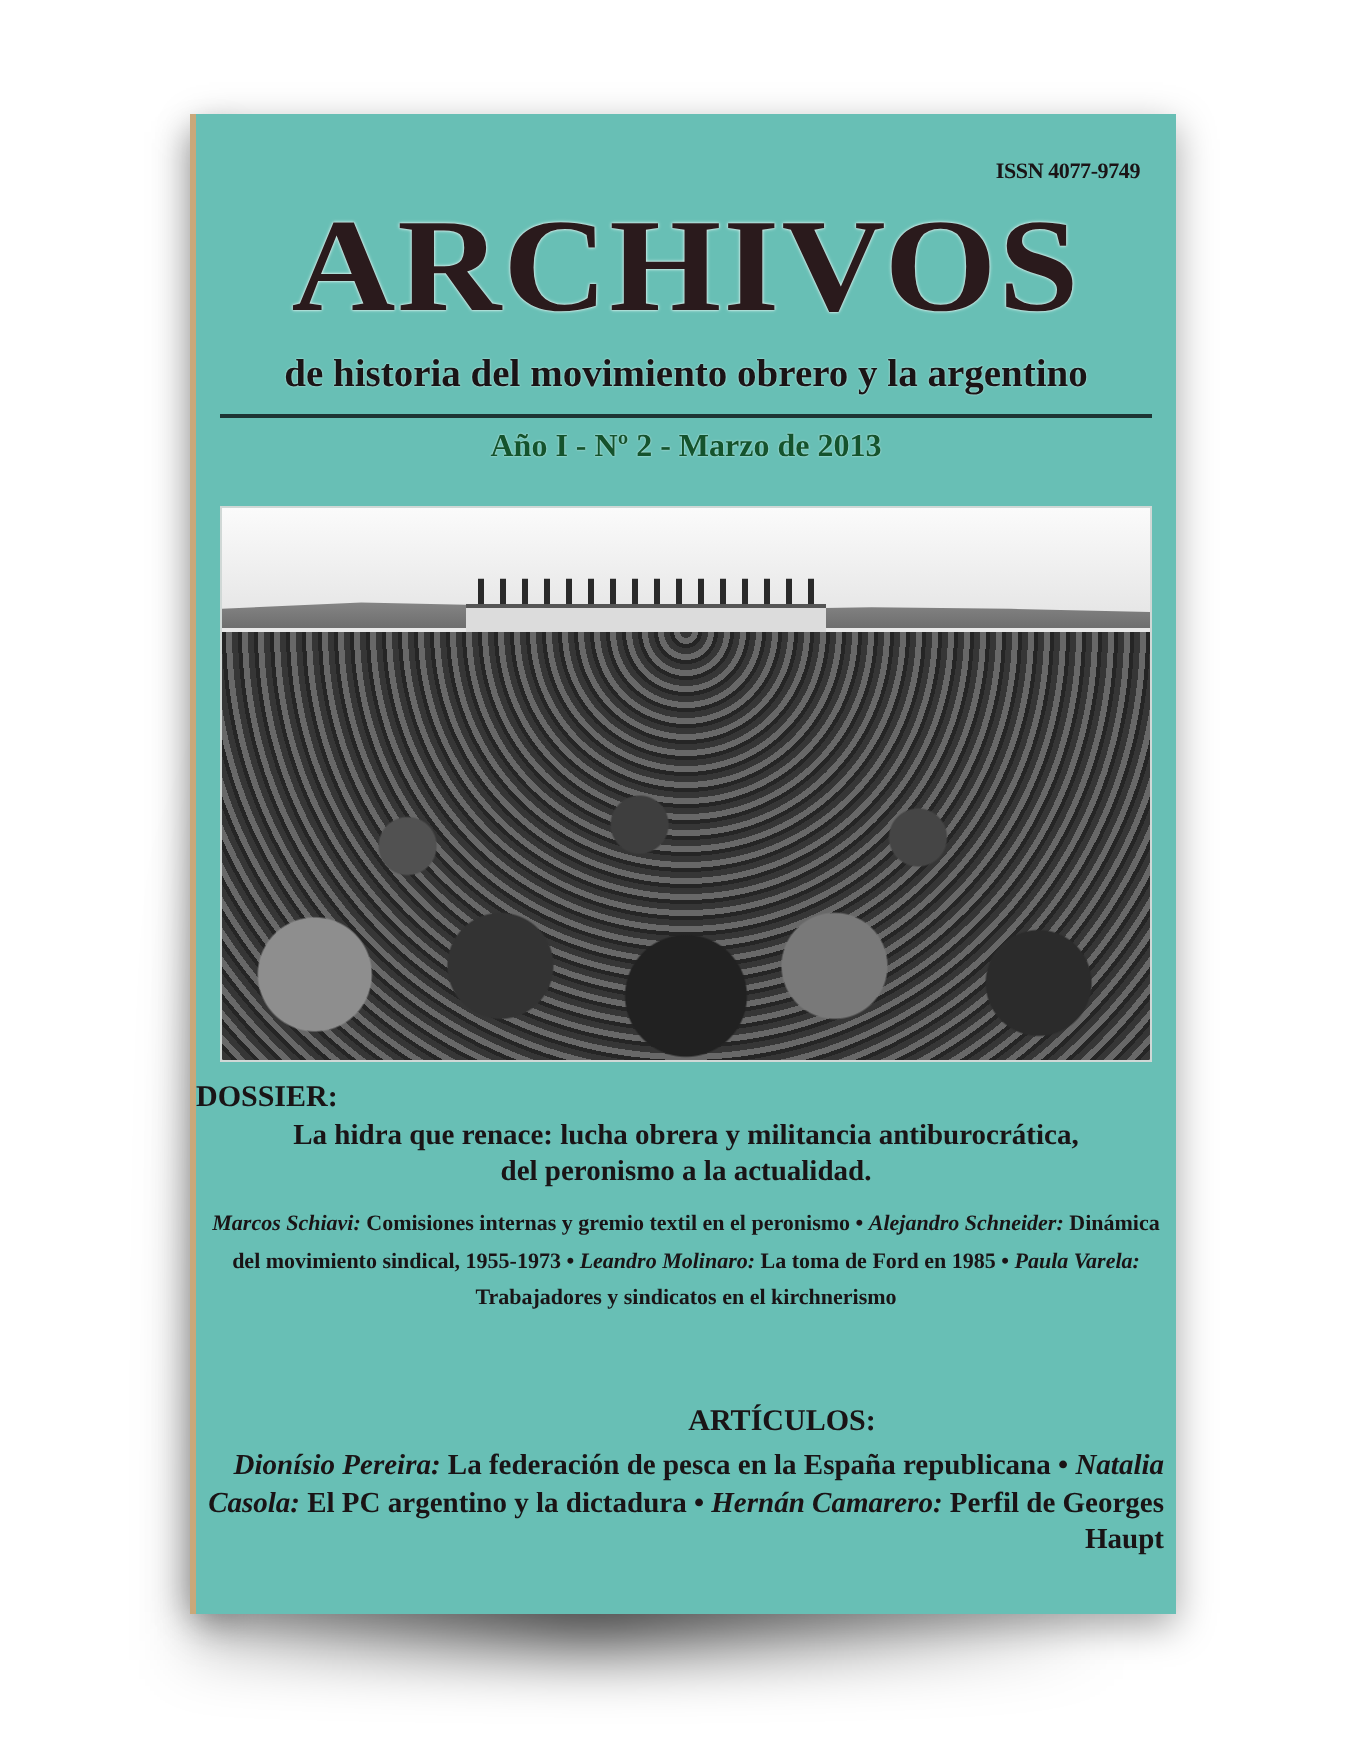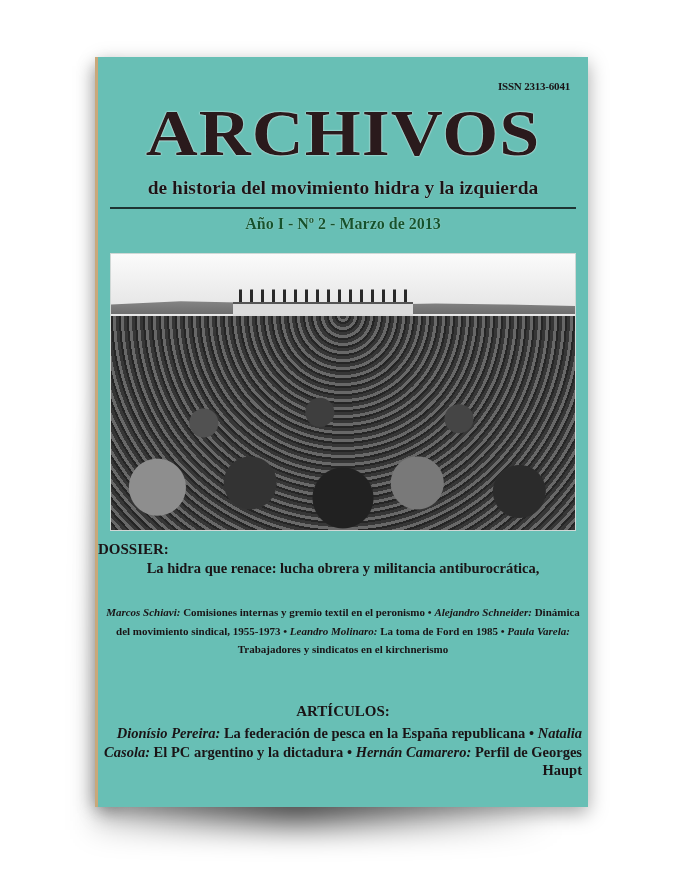--- a/index.html
+++ b/index.html
@@ -96,52 +96,53 @@
     .dossier-title {
       position: absolute; left: 10px; top: 502px; width: 470px; text-align: center;
       font-size: 14.5px; font-weight: bold; line-height: 18px;
     }
     .dossier-body {
       position: absolute; left: 6px; top: 546px; width: 478px; text-align: center;
       font-size: 11px; font-weight: bold; line-height: 18.5px;
     }
     .art-head {
       position: absolute; left: 0; top: 646px; width: 490px; text-align: center;
-      font-size: 15px; font-weight: bold;
+      font-size: 15px; font-weight: bold; padding-left: 48px;
     }
     .art-body {
       position: absolute; left: 6px; top: 667px; width: 478px; text-align: right;
       font-size: 14.5px; font-weight: bold; line-height: 18.5px;
     }
     .author { font-style: italic; font-weight: bold; }
   </style>
 </head>
 <body>
 
 <div class="shadow"></div>
 <div class="shadow2"></div>
 
 <div class="cover">
-  <div class="issn">ISSN 2313-6041</div>
+  <div class="issn">ISSN 4077-9749</div>
   <div class="title">ARCHIVOS</div>
-  <div class="subtitle">de historia del movimiento hidra y la izquierda</div>
+  <div class="subtitle">de historia del movimiento obrero y la argentino</div>
   <div class="rule"></div>
   <div class="issue">Año I - Nº 2 - Marzo de 2013</div>
 
   <div class="photo">
     <div class="sky"></div>
     <div class="hills"></div>
     <div class="people-top"></div>
     <div class="stage"></div>
     <div class="crowd"></div>
   </div>
 
   <div class="dossier-head">DOSSIER:</div>
   <div class="dossier-title">
     <span>La hidra que renace: lucha obrera y militancia antiburocrática,</span><br>
+    <span>del peronismo a la actualidad.</span>
   </div>
   <div class="dossier-body">
     <span class="author">Marcos Schiavi:</span>
     <span>Comisiones internas y gremio textil en el peronismo</span>
     <span>•</span>
     <span class="author">Alejandro Schneider:</span>
     <span>Dinámica del movimiento sindical, 1955-1973</span>
     <span>•</span>
     <span class="author">Leandro Molinaro:</span>
     <span>La toma de Ford en 1985</span>

